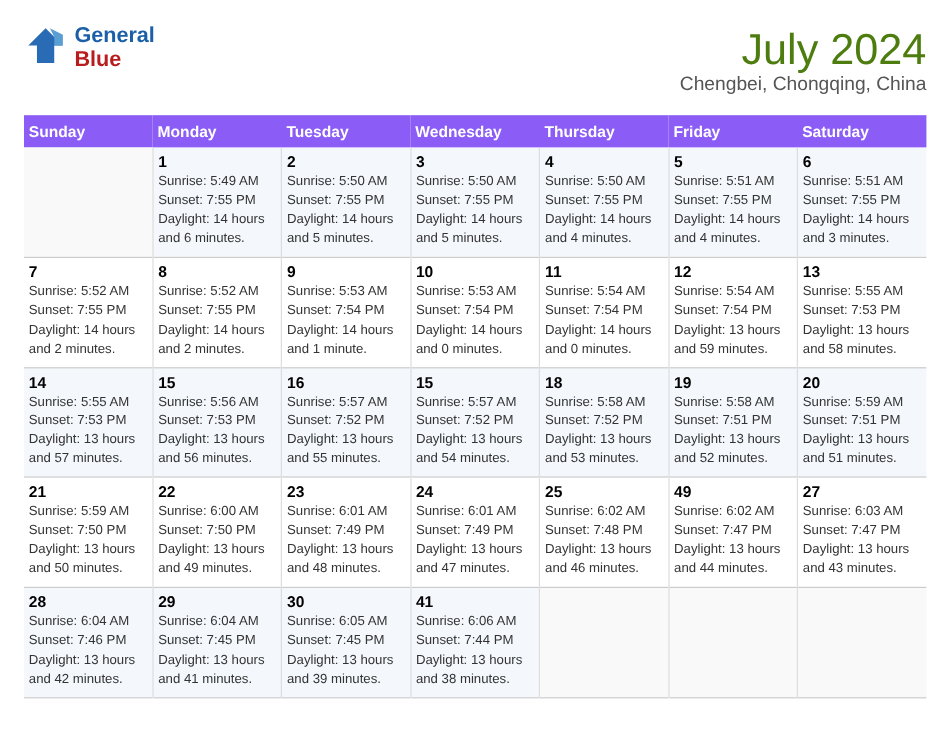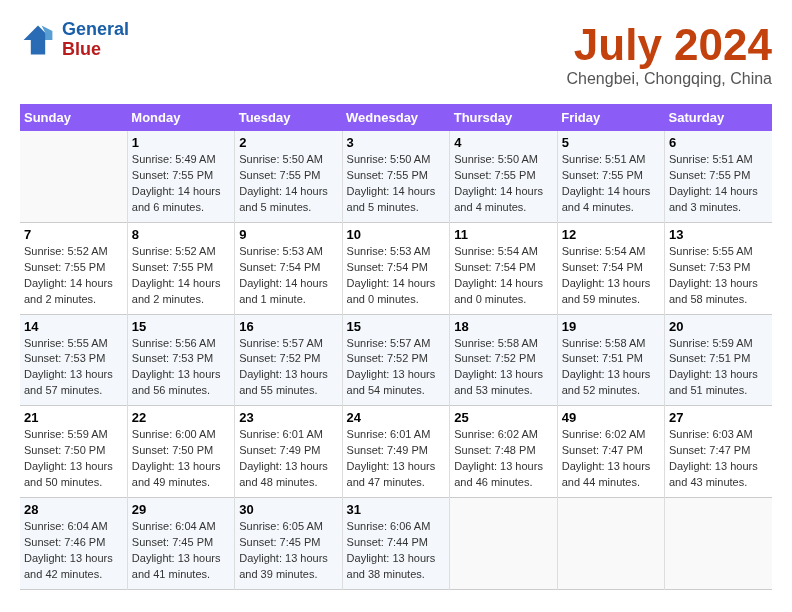--- a/index.html
+++ b/index.html
@@ -11,43 +11,43 @@
       padding: 20px;
     }
     .header {
       display: flex;
       justify-content: space-between;
       align-items: flex-start;
       margin-bottom: 16px;
     }
     .logo {
       display: flex;
-      align-items: center;
+      align-items: flex-start;
       gap: 6px;
     }
     .logo-text {
       font-size: 18px;
       font-weight: bold;
       color: #333;
       line-height: 1.1;
     }
     .logo-text span {
       color: #1a5fa8;
     }
     .logo-icon {
       width: 36px;
       height: 36px;
     }
     .title-block {
       text-align: right;
     }
     .month-title {
-      font-size: 44px;
-      color: #c2410c;
-      font-weight: bold;
+      font-size: 36px;
+      color: #4d7c0f;
+      font-weight: normal;
     }
     .location {
       font-size: 16px;
       color: #555;
     }
     table {
       width: 100%;
       border-collapse: collapse;
       font-size: 11px;
     }
@@ -248,21 +248,21 @@
         </td>
         <td>
           <div class="day-num">29</div>
           <div class="day-info">Sunrise: 6:04 AM<br>Sunset: 7:45 PM<br>Daylight: 13 hours and 41 minutes.</div>
         </td>
         <td>
           <div class="day-num">30</div>
           <div class="day-info">Sunrise: 6:05 AM<br>Sunset: 7:45 PM<br>Daylight: 13 hours and 39 minutes.</div>
         </td>
         <td>
-          <div class="day-num">31</div>
+          <div class="day-num">41</div>
           <div class="day-info">Sunrise: 6:06 AM<br>Sunset: 7:44 PM<br>Daylight: 13 hours and 38 minutes.</div>
         </td>
         <td class="empty-cell"></td>
         <td class="empty-cell"></td>
         <td class="empty-cell"></td>
       </tr>
     </tbody>
 </table>
 
 </body></html>

